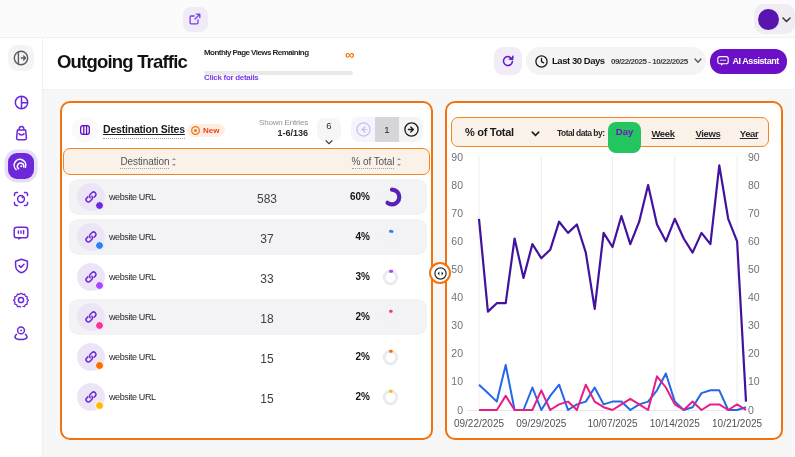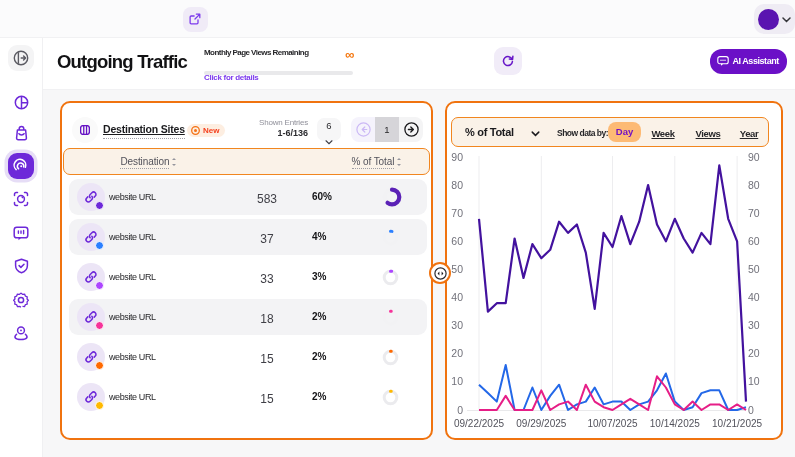--- a/index.html
+++ b/index.html
@@ -56,27 +56,27 @@
 .sa { display:inline-block; width:5.2px; height:9px; margin-left:3px; vertical-align:-1px; background:none; position:relative; }
 .sa:before { content:""; position:absolute; left:0; top:0.5px; border-left:2.6px solid transparent; border-right:2.6px solid transparent; border-bottom:2.8px solid #95959d; }
 .sa:after { content:""; position:absolute; left:0; bottom:0.5px; border-left:2.6px solid transparent; border-right:2.6px solid transparent; border-top:2.8px solid #95959d; }
 
 .row { position:absolute; left:69px; width:358px; height:36px; border-radius:9px; }
 .row.g { background:#f3f3f5; }
 .licon { position:absolute; left:8px; top:4px; width:28px; height:28px; background:#ece5f6; border-radius:50%; }
 .ldot { position:absolute; left:26px; top:22px; width:9px; height:9px; border-radius:50%; border:1.8px solid #fff; }
 .rtxt { position:absolute; left:40px; top:13px; font-size:9px; color:#27272a; letter-spacing:-0.4px; }
 .rcount { position:absolute; left:168px; top:13px; width:60px; text-align:center; font-size:12px; color:#3f3f46; }
-.rpct { position:absolute; left:243px; top:12px; width:58px; font-size:10px; font-weight:bold; color:#141417; }
+.rpct { position:absolute; left:243px; top:12px; width:58px; text-align:right; font-size:10px; font-weight:bold; color:#141417; }
 .rdonut { position:absolute; left:313px; top:9px; }
 
 #rtop { left:451px; top:117px; width:318px; height:30px; background:#faf2e8; border:1.5px solid #f1861f; border-radius:7px; }
 #rtop .pct { position:absolute; left:13px; top:8px; font-size:11px; font-weight:bold; color:#1b1b1e; letter-spacing:-0.3px; }
 #rtop .sdb { position:absolute; left:105px; top:10px; font-size:8.5px; font-weight:bold; color:#27272a; letter-spacing:-0.5px; }
-#daypill { position:absolute; left:156px; top:3.5px; width:33px; height:20px; background:#fdba74; border-radius:8px; text-align:center; font-size:9.5px; font-weight:bold; color:#7311c4; line-height:20px; }
+#daypill { position:absolute; left:156px; top:3.5px; width:33px; height:31px; background:#22c55e; border-radius:8px; text-align:center; font-size:9.5px; font-weight:bold; color:#7311c4; line-height:20px; }
 .tgl { position:absolute; top:9.5px; font-size:9.5px; font-weight:bold; color:#27272a; letter-spacing:-0.4px;text-decoration:underline; }
 
 #toggle { left:429px; top:262px; width:22px; height:22px; background:#fff; border:2.5px solid #f0730f; border-radius:50%; display:flex; align-items:center; justify-content:center; }
 </style>
 </head>
 <body>
 <div id="page">
 
   <div id="topbar" class="abs"></div>
   <div id="extbtn" class="abs">
@@ -97,20 +97,31 @@
   <div id="mpv-title" class="abs">Monthly Page Views Remaining</div>
   <div id="mpv-link" class="abs">Click for details</div>
   <div id="mpv-inf" class="abs">∞</div>
   <div id="mpv-bar" class="abs"></div>
   <div id="refreshbtn" class="abs">
     <svg width="12" height="12" viewBox="0 0 15 15" style="position:absolute;left:8px;top:8px">
         <path d="M12.6 5.4 a5.6 5.6 0 1 0 0.4 2.8" stroke="#6716c8" stroke-width="1.9" fill="none" stroke-linecap="round"></path>
         <path d="M13.6 1.6 L13.2 5.6 L9.2 5.0" stroke="#6716c8" stroke-width="1.9" fill="none" stroke-linecap="round" stroke-linejoin="round"></path>
       </svg>
   </div>
+  <div id="datepill" class="abs">
+    <svg width="13" height="13" viewBox="0 0 13 13" style="position:absolute;left:9px;top:7.5px">
+        <circle cx="6.5" cy="6.5" r="5.6" stroke="#18181b" stroke-width="1.3" fill="none"></circle>
+        <path d="M6.5 3.4 V6.7 L8.7 7.8" stroke="#18181b" stroke-width="1.3" fill="none" stroke-linecap="round"></path>
+      </svg>
+    <span class="lbl">Last 30 Days</span>
+    <span class="rng">09/22/2025 - 10/22/2025</span>
+    <svg width="8" height="6" viewBox="0 0 8 6" style="position:absolute;right:4px;top:11px">
+        <path d="M1 1 L4 4.2 L7 1" stroke="#52525b" stroke-width="1.3" fill="none" stroke-linecap="round"></path>
+      </svg>
+  </div>
   <div id="aibtn" class="abs">
     <svg width="12" height="12" viewBox="0 0 15 14" style="position:absolute;left:7px;top:6px">
         <rect x="1" y="1.5" width="13" height="9" rx="2.6" stroke="#fff" stroke-width="1.4" fill="none"></rect>
         <path d="M5 10.4 L5 13 L8 10.4" fill="#fff"></path>
         <circle cx="5" cy="6" r="0.9" fill="#fff"></circle>
         <circle cx="7.5" cy="6" r="0.9" fill="#fff"></circle>
         <circle cx="10" cy="6" r="0.9" fill="#fff"></circle>
       </svg>
     <span class="t">AI Assistant</span>
   </div>
@@ -314,21 +325,21 @@
           <circle cx="8.5" cy="8.5" r="6.3" stroke="#ebebee" stroke-width="3.0" fill="none"></circle>
           <circle cx="8.5" cy="8.5" r="6.3" stroke="#ffb900" stroke-width="3.0" fill="none" stroke-dasharray="0.79 39.58" stroke-linecap="round" transform="rotate(-90 8.5 8.5)"></circle>
         </svg></div>
   </div>
 
   <div id="rtop" class="abs">
     <span class="pct">% of Total</span>
     <svg width="9" height="6" viewBox="0 0 11 7" style="position:absolute;left:79px;top:12.5px">
         <path d="M1.5 1.2 L5.5 5.2 L9.5 1.2" stroke="#1b1b1e" stroke-width="1.8" fill="none" stroke-linecap="round"></path>
       </svg>
-    <span class="sdb">Show data by:</span>
+    <span class="sdb">Total data by:</span>
     <div id="daypill">Day</div>
     <span class="tgl" style="left:196px;width:30px;text-align:center">Week</span>
     <span class="tgl" style="left:238px;width:36px;text-align:center">Views</span>
     <span class="tgl" style="left:282px;width:30px;text-align:center">Year</span>
   </div>
   <svg class="abs" style="left:446px;top:150px" width="340" height="285" viewBox="446 150 340 285" font-family="Liberation Sans, sans-serif">
   <line x1="479.0" y1="156" x2="479.0" y2="410" stroke="#ededef" stroke-width="1"></line>
   <line x1="541.3" y1="156" x2="541.3" y2="410" stroke="#ededef" stroke-width="1"></line>
   <line x1="612.5" y1="156" x2="612.5" y2="410" stroke="#ededef" stroke-width="1"></line>
   <line x1="674.8" y1="156" x2="674.8" y2="410" stroke="#ededef" stroke-width="1"></line>

